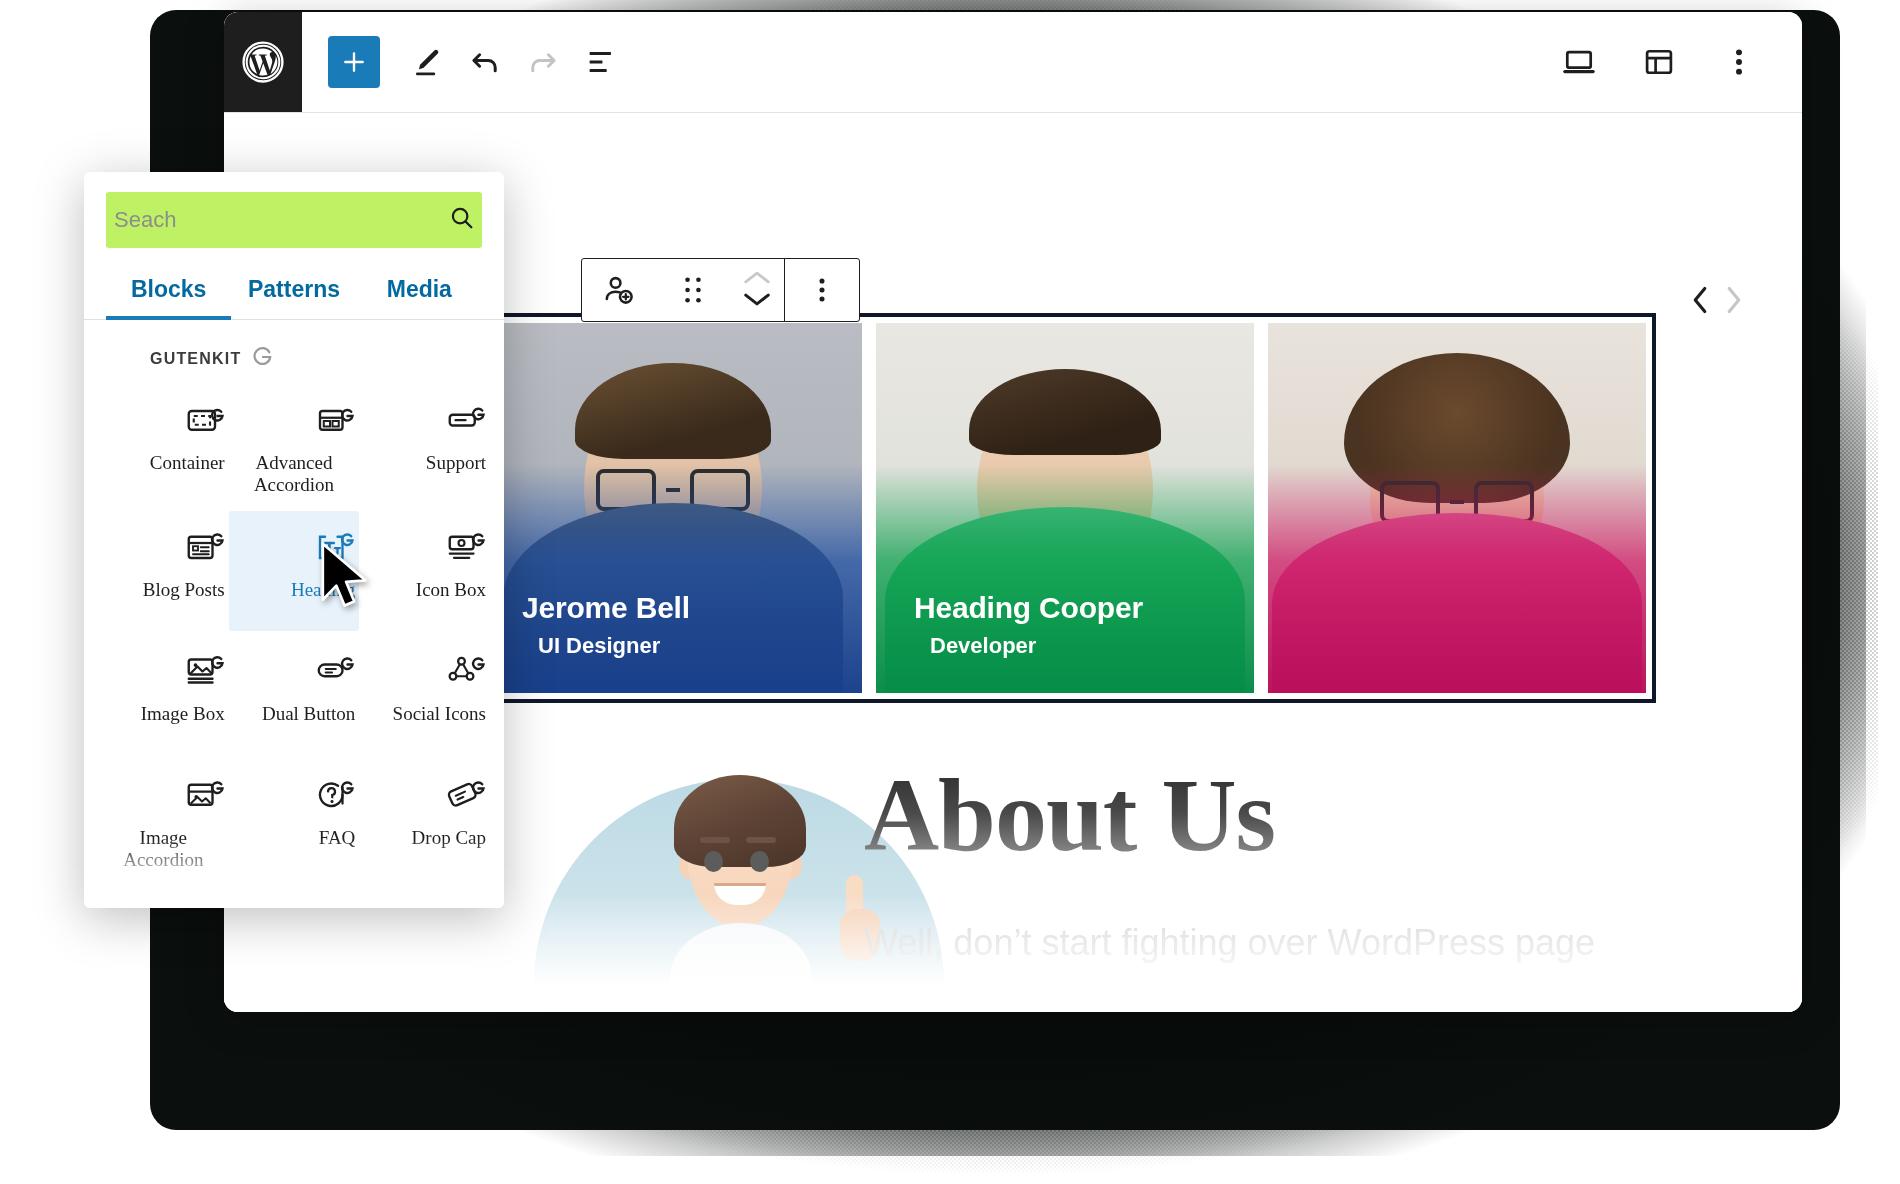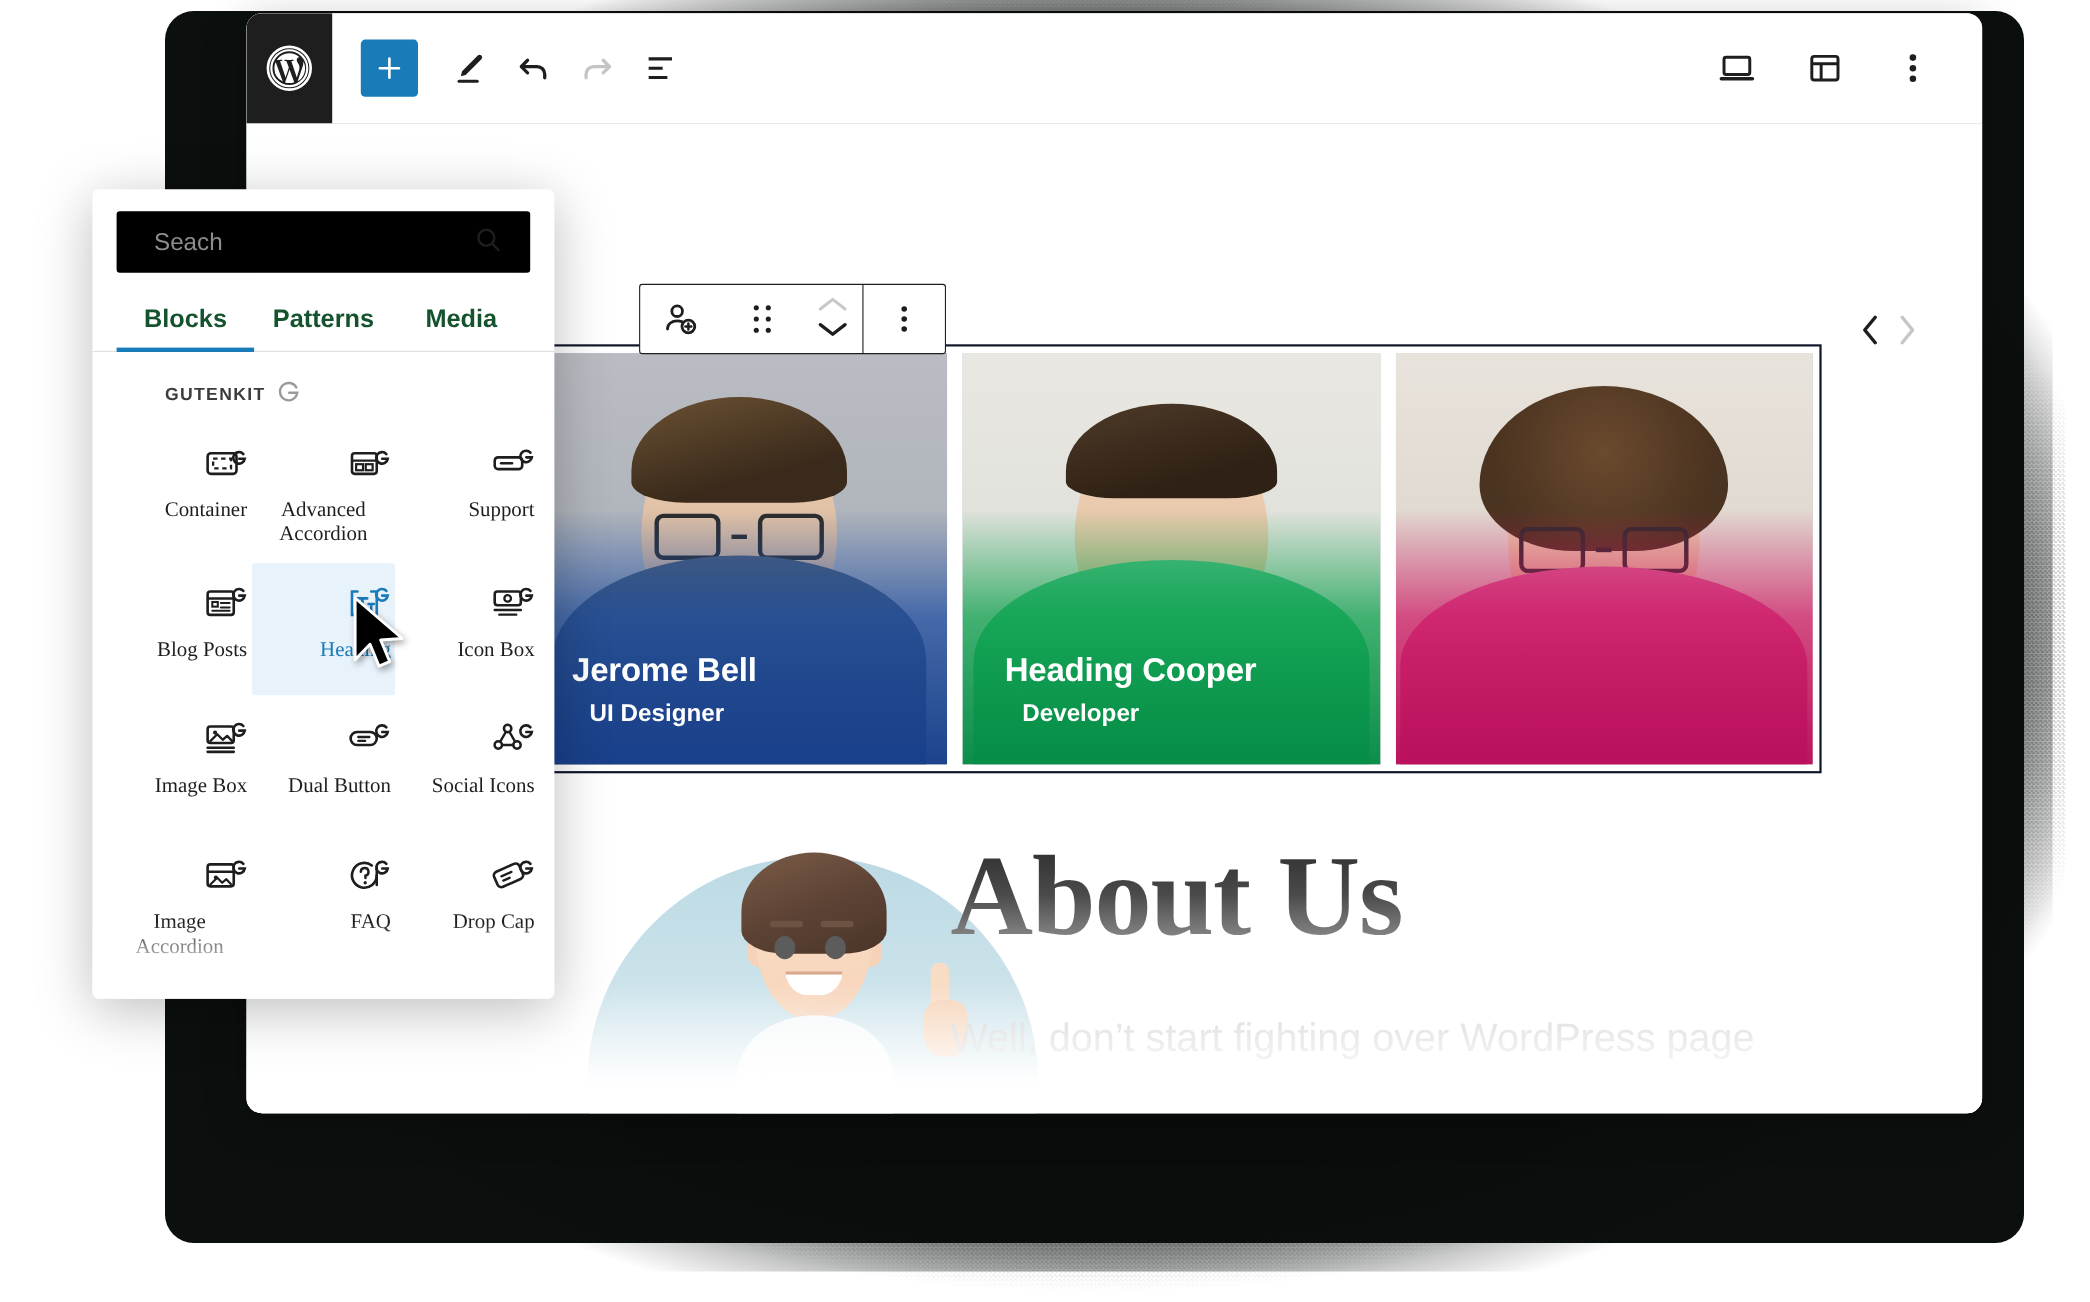--- a/index.html
+++ b/index.html
@@ -78,21 +78,21 @@
   .bt-mover{display:flex;flex-direction:column;align-items:center;justify-content:center;gap:1px;padding:0 12px;cursor:pointer;}
 
   
   .carousel-nav{
     position:absolute;right:58px;top:172px;display:flex;gap:14px;align-items:center;z-index:5;
   }
 
   
   .team-wrap{
     position:absolute;left:250px;top:200px;width:1182px;height:390px;
-    border:2px solid #0f172a;box-sizing:border-box;
+    border:4px solid #0f172a;box-sizing:border-box;
   }
   .team-grid{display:flex;height:100%;gap:14px;padding:6px;box-sizing:border-box;}
   .team-card{
     position:relative;flex:1;overflow:hidden;background:#c9ccd2;
   }
   .portrait{position:absolute;inset:0;}
   
   .p-bg{position:absolute;inset:0;}
   .p-head{
     position:absolute;left:50%;transform:translateX(-50%);
@@ -164,31 +164,31 @@
   }
 
   
   .inserter{
     position:absolute;left:84px;top:172px;width:420px;height:736px;
     background:#fff;border-radius:6px;overflow:hidden;
     box-shadow:0 10px 50px rgba(0,0,0,.26);z-index:20;
   }
   .ins-search-wrap{padding:20px 22px 0;}
   .ins-search{
-    position:relative;height:56px;background:#000000;border-radius:3px;
-    display:flex;align-items:center;padding:0 32px;
+    position:relative;height:56px;background:#bef264;border-radius:3px;
+    display:flex;align-items:center;padding:0 6px;
   }
   .ins-search input{
     border:0;background:transparent;outline:none;flex:1;
     font-size:22px;color:#6b6b6b;font-family:inherit;
   }
   .ins-search input::placeholder{color:#8d8d8d;}
   .ins-tabs{display:flex;margin-top:18px;border-bottom:1px solid #e0e0e0;padding:0 22px;}
   .ins-tab{
-    flex:1;text-align:center;padding:10px 0 16px;font-size:23px;color:#14532d;
+    flex:1;text-align:center;padding:10px 0 16px;font-size:23px;color:#0369a1;
     cursor:pointer;font-weight:bold;position:relative;
   }
   .ins-tab.inactive{font-weight:700;}
   .ins-tab.active::after{
     content:"";position:absolute;left:0;right:0;bottom:-1px;height:4px;background:#1a7bb9;
   }
   .ins-section-title{
     padding:26px 22px 4px;font-size:16px;letter-spacing:1.2px;color:#3c3c3c;
     font-weight:bold;display:flex;align-items:center;gap:10px;margin-left:44px;
   }

